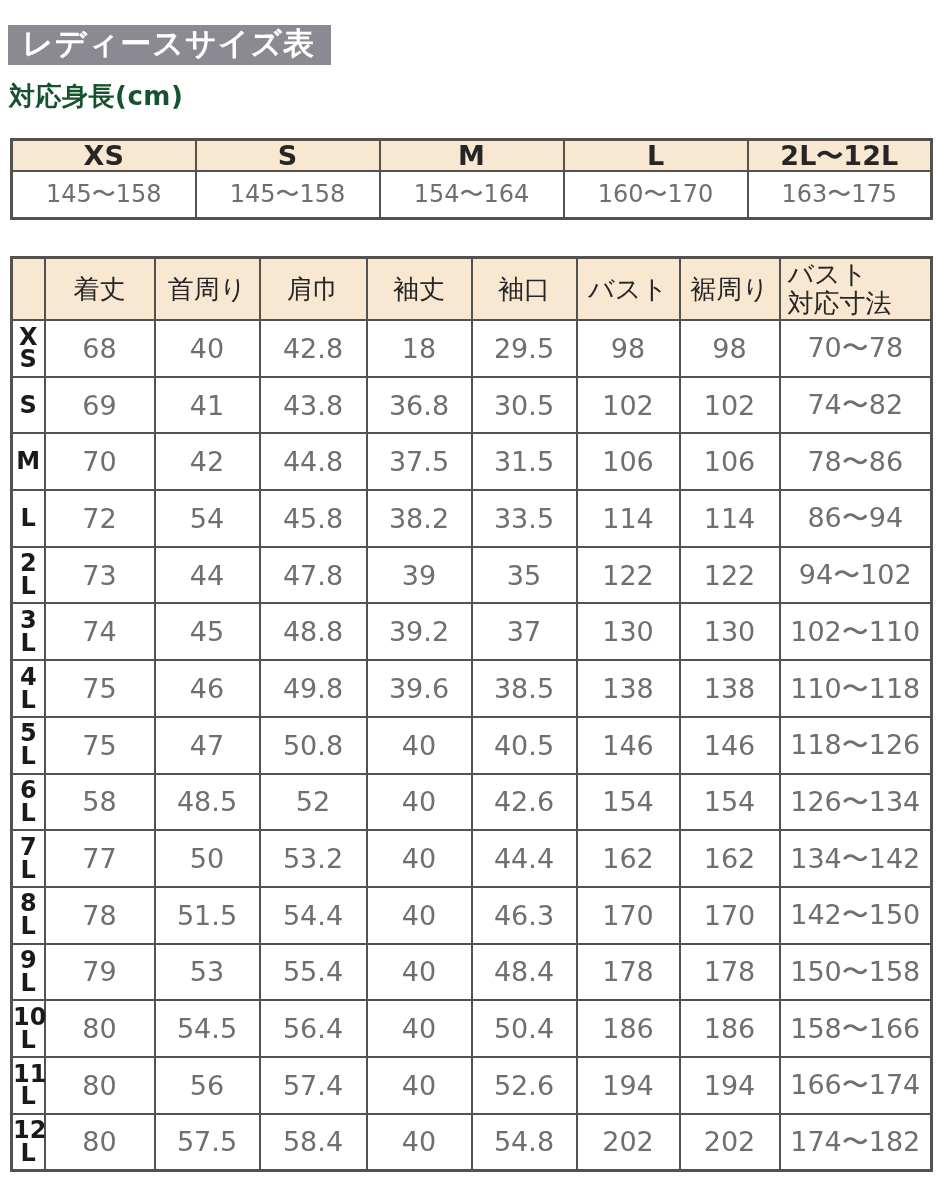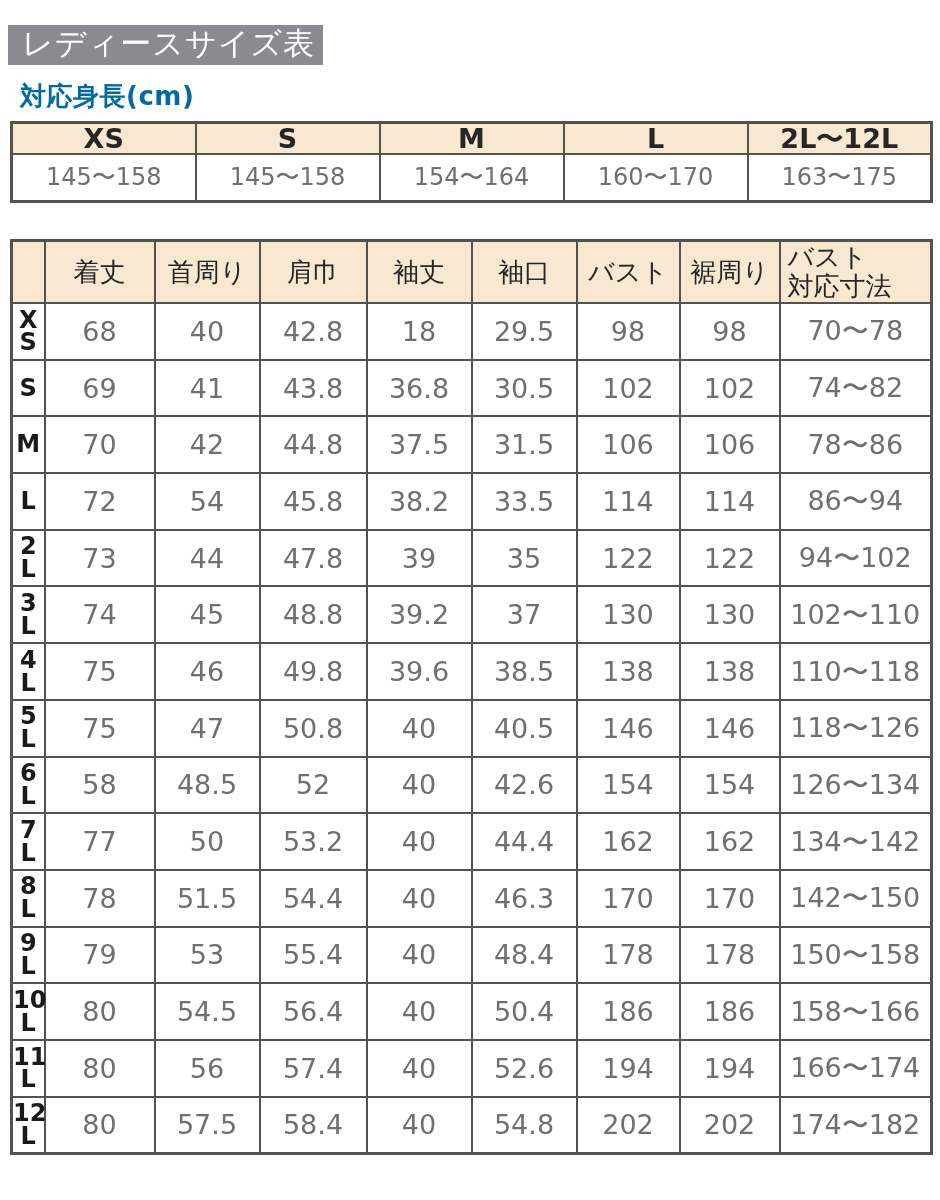--- a/index.html
+++ b/index.html
@@ -4,52 +4,52 @@
 <style>
   * { box-sizing: border-box; margin: 0; padding: 0; }
   html, body { width: 940px; height: 1200px; background: #ffffff; overflow: hidden; }
   body { font-family: "DejaVu Sans", sans-serif; }
 
   .page { position: relative; width: 940px; height: 1200px; }
 
   .title-badge {
     display: inline-block;
     margin: 25px 0 0 8px;
-    padding: 2px 8px 5px 14px;
+    padding: 2px 16px 5px 14px;
     background: #8b8a92;
     color: #ffffff;
     font-size: 31px;
-    font-weight: normal;
+    font-weight: bold;
     letter-spacing: 1px;
     line-height: 1.05;
   }
 
   .subtitle {
-    margin: 14px 0 0 20px;
+    margin: 14px 0 0 9px;
     font-size: 26px;
     font-weight: bold;
-    color: #0369a1;
+    color: #14532d;
     letter-spacing: 0.5px;
   }
 
   table {
     border-collapse: collapse;
     table-layout: fixed;
     margin-left: 10px;
     border: 3px solid #55524d;
   }
   th, td {
     border: 2px solid #55524d;
     text-align: center;
     vertical-align: middle;
     white-space: pre-line;
   }
 
   
-  .height-table { width: 920px; margin-top: 7px; }
+  .height-table { width: 920px; margin-top: 24px; }
   .height-table thead th {
     background: #f8e7d1;
     height: 32px;
     font-size: 27px;
     font-weight: bold;
     color: #262626;
     line-height: 1;
   }
   .height-table tbody td {
     background: #ffffff;

